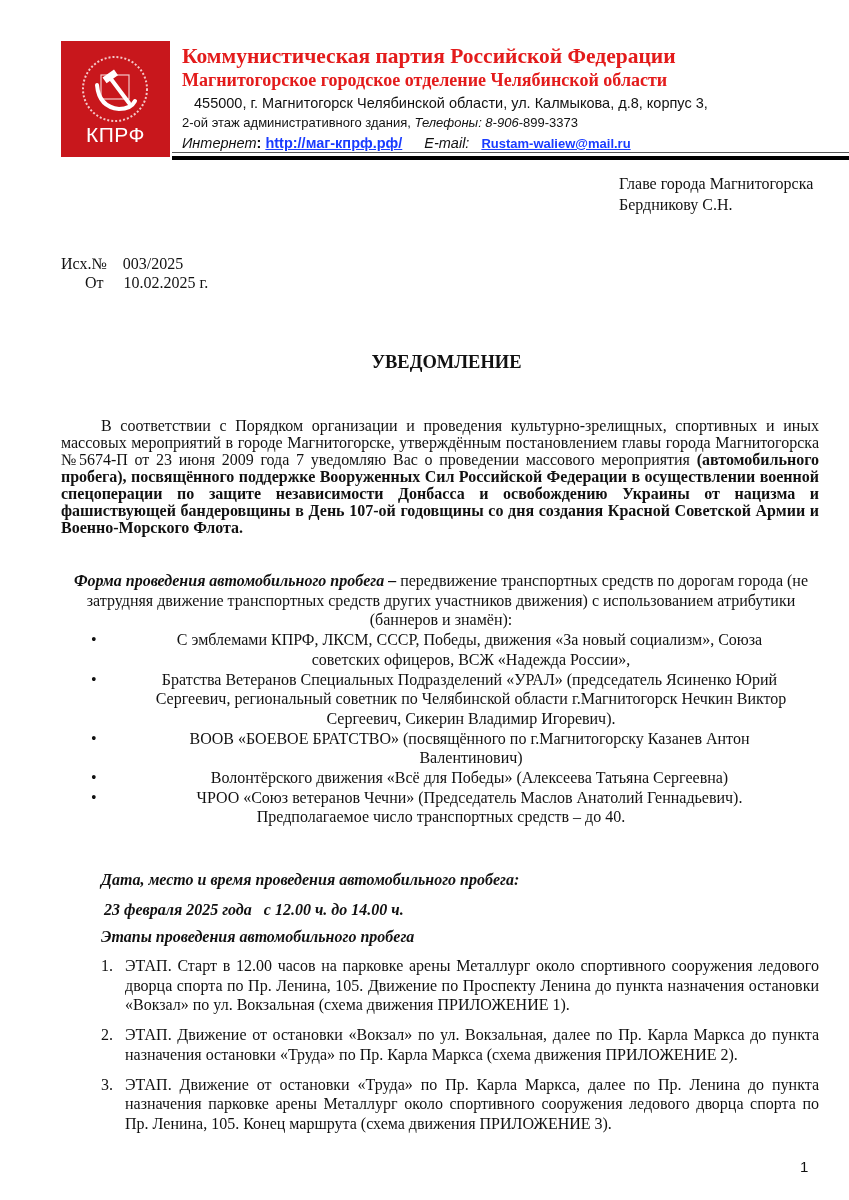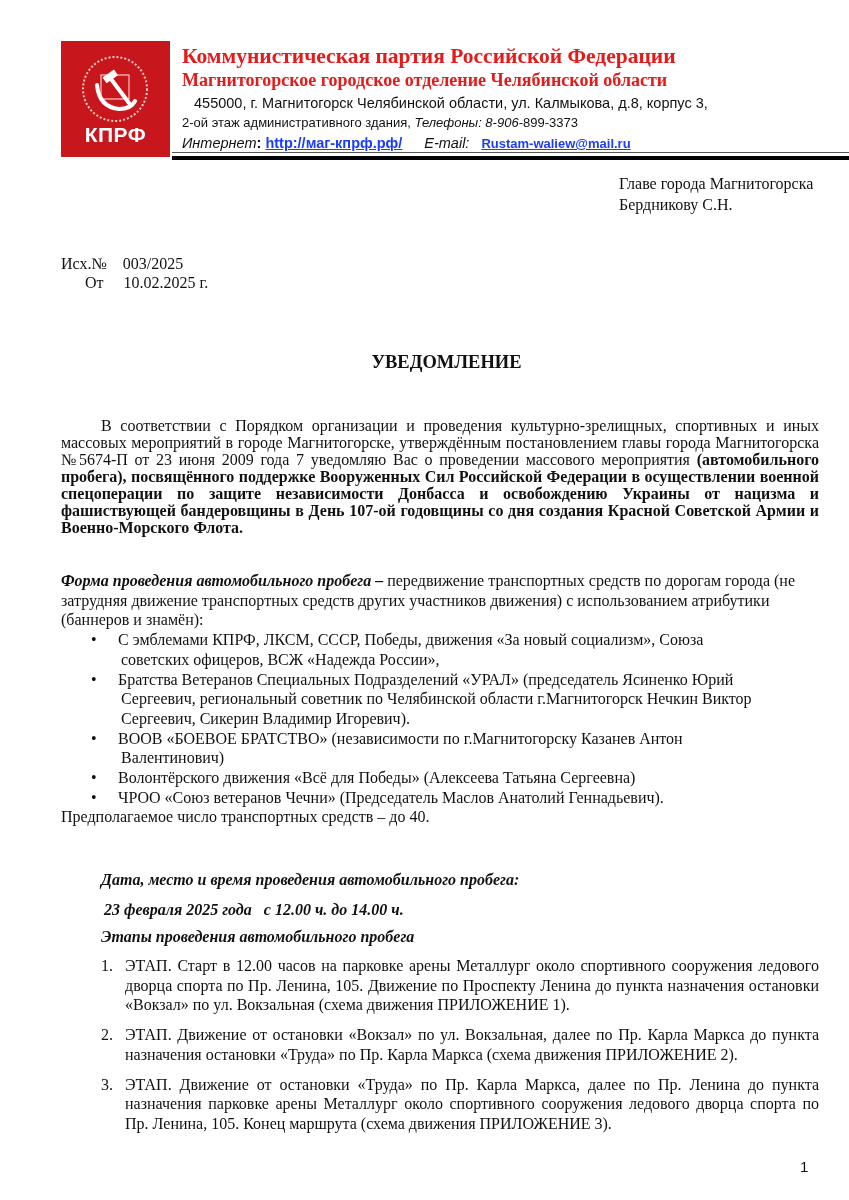--- a/index.html
+++ b/index.html
@@ -3,21 +3,21 @@
 <meta charset="utf-8">
 <style>
   html, body { margin:0; padding:0; background:#ffffff; }
   body { width:849px; height:1200px; position:relative; overflow:hidden; color:#111; }
   .serif { font-family: "Liberation Serif", "DejaVu Serif", serif; }
   .sans { font-family: "Liberation Sans", "DejaVu Sans", sans-serif; }
 
   
   .logo { position:absolute; left:61px; top:41px; width:109px; height:116px; background:#c8171c; }
   .logo svg { position:absolute; left:0; top:0; }
-  .logo-text { position:absolute; left:0; right:0; bottom:10px; text-align:center; color:#fff; font-weight:bold; font-size:21px; letter-spacing:0.5px; }
+  .logo-text { position:absolute; left:0; right:0; bottom:10px; text-align:center; color:#fff; font-weight:normal; font-size:21px; letter-spacing:0.5px; }
   .hdr { position:absolute; left:182px; }
   .hdr-title { top:44px; color:#e31b1b; font-weight:bold; font-size:21.5px; }
   .hdr-sub { top:70px; color:#e31b1b; font-weight:bold; font-size:18px; }
   .hdr-l1 { top:95px; font-size:14.5px; color:#111;margin-left:12px; }
   .hdr-l2 { top:115px; font-size:13px; color:#111; }
   .hdr-l3 { top:135px; font-size:14.5px; color:#111; }
   .it { font-style:italic; }
   .link { color:#1a3cff; text-decoration:underline; font-weight:bold; }
   .mail { color:#1a3cff; text-decoration:underline; font-weight:bold; font-size:13px; }
   .rule { position:absolute; left:172px; top:156px; width:677px; height:3px; background:#000; border-top:1px solid #000; }
@@ -31,21 +31,21 @@
   .ref { position:absolute; left:61px; font-size:16px; }
   .ref1 { top:255px; }
   .ref2 { top:274px;margin-left:24px; }
 
   .title { position:absolute; left:0; width:849px; top:352px; text-align:center; font-weight:bold; font-size:18.5px; margin-left:22px; }
 
   .para { position:absolute; left:61px; width:758px; font-size:16px; line-height:17px; text-align:justify; }
   .p1 { top:417px; text-indent:40px; }
   .p1 b { font-weight:bold; }
 
-  .form { position:absolute; left:61px; width:760px; top:571px; font-size:16px; line-height:19.7px; }
+  .form { position:absolute; left:61px; width:760px; top:571px; font-size:16px; line-height:19.7px;text-align:center; }
   .form .lbl { font-weight:bold; font-style:italic; }
   ul.bullets { margin:0; padding:0; list-style:none; }
   ul.bullets li { position:relative; padding-left:57px; text-indent:0; }
   ul.bullets li .bul { position:absolute; left:30px; top:0; }
   ul.bullets li .txt { display:block; }
   ul.bullets li .txt .cont { display:block; padding-left:3px; }
 
   .sec-head { position:absolute; left:101px; font-size:16px; font-weight:bold; font-style:italic; }
   .sh1 { top:871px; }
   .sh2 { top:901px; left:104px; }
@@ -95,21 +95,21 @@
     <li>
         <span class="bul">•</span>
         <span class="txt"><span>С эмблемами КПРФ, ЛКСМ, СССР, Победы, движения «За новый социализм», Союза</span><span class="cont">советских офицеров, ВСЖ «Надежда России»,</span></span>
       </li>
     <li>
         <span class="bul">•</span>
         <span class="txt"><span>Братства Ветеранов Специальных Подразделений «УРАЛ»  (председатель Ясиненко Юрий</span><span class="cont">Сергеевич, региональный советник по Челябинской области г.Магнитогорск Нечкин Виктор Сергеевич, Сикерин Владимир Игоревич).</span></span>
       </li>
     <li>
         <span class="bul">•</span>
-        <span class="txt"><span>ВООВ «БОЕВОЕ БРАТСТВО» (независимости по г.Магнитогорску Казанев Антон</span><span class="cont">Валентинович)</span></span>
+        <span class="txt"><span>ВООВ «БОЕВОЕ БРАТСТВО» (посвящённого по г.Магнитогорску Казанев Антон</span><span class="cont">Валентинович)</span></span>
       </li>
     <li>
         <span class="bul">•</span>
         <span class="txt"><span>Волонтёрского движения «Всё для Победы» (Алексеева Татьяна Сергеевна)</span></span>
       </li>
     <li>
         <span class="bul">•</span>
         <span class="txt"><span>ЧРОО «Союз ветеранов Чечни» (Председатель Маслов Анатолий Геннадьевич).</span></span>
       </li>
   </ul>

